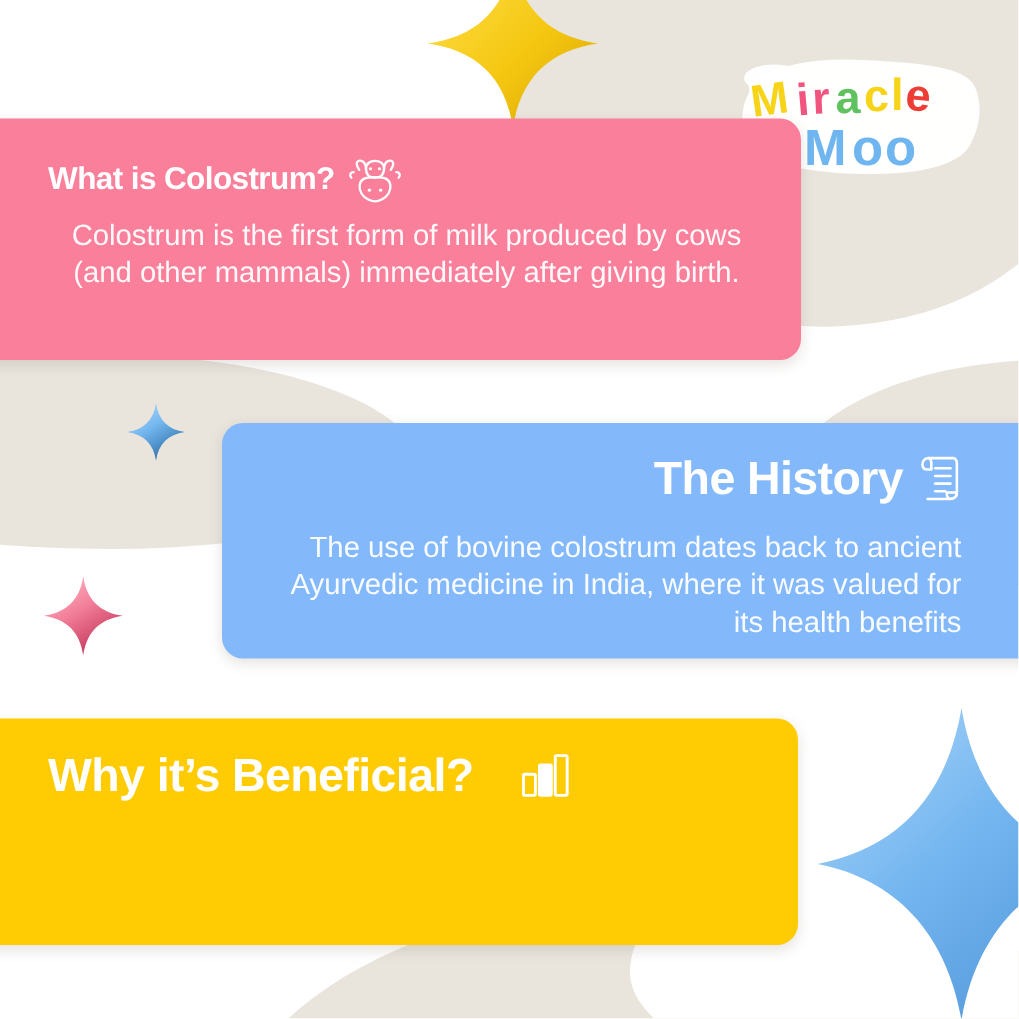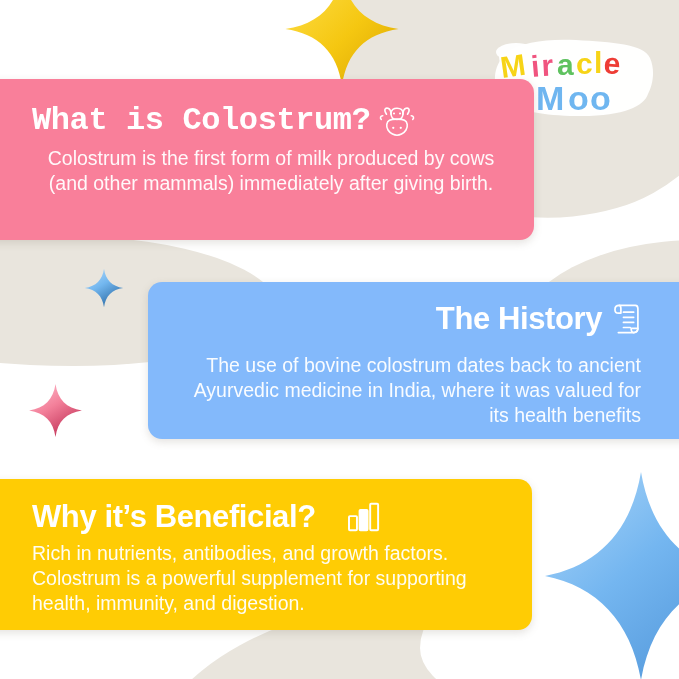--- a/index.html
+++ b/index.html
@@ -100,21 +100,21 @@
   
   #card-pink {
     left: -14px;
     top: 79px;
     width: 548px;
     height: 161px;
     background: #f97f9a;
     border-radius: 0 14px 14px 0;
     padding: 25px 24px 18px 46px;
   }
-  #card-pink .card-title { font-size: 32px; font-family: Liberation Mono, monospace; }
+  #card-pink .card-title { font-size: 21px; }
   #card-pink .card-body  { font-size: 19.5px; margin-top: 9px; text-align: center; }
 
   
   #card-blue {
     left: 148px;
     top: 282px;
     width: 545px;
     height: 157px;
     background: #83b9fb;
     border-radius: 14px 0 0 14px;
@@ -282,16 +282,15 @@
     <h2 class="card-title">
       <span>Why it’s Beneficial?</span>
       <span class="icon-inline">
         <svg width="36" height="30" viewBox="0 0 40 34" fill="none" stroke="#ffffff" stroke-width="2.2" stroke-linejoin="round">
           <rect x="3" y="16" width="9" height="16" rx="1"></rect>
           <rect x="15" y="9" width="9" height="23" rx="1" fill="#ffffff"></rect>
           <rect x="27" y="2" width="9" height="30" rx="1"></rect>
         </svg>
       </span>
     </h2>
-    <p class="card-body">Rich in nutrients, antibodies, and growth factors. Colostrum is a powerful supplement for supporting health, immunity, and digestion.</p>
   </div>
 
 </div>
 
 </body></html>

